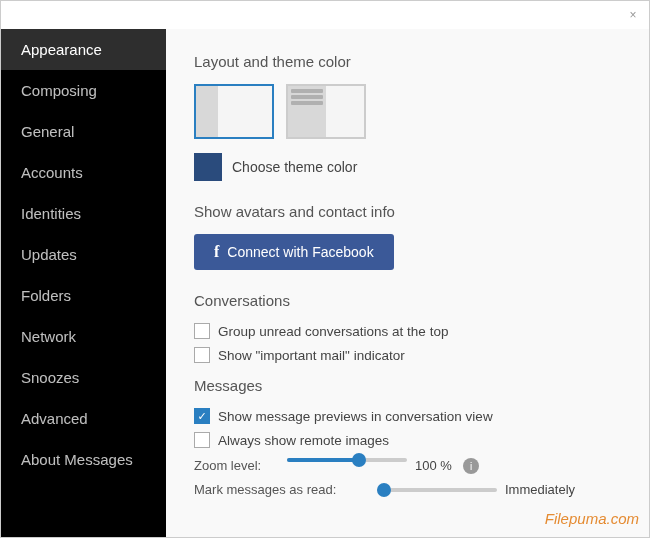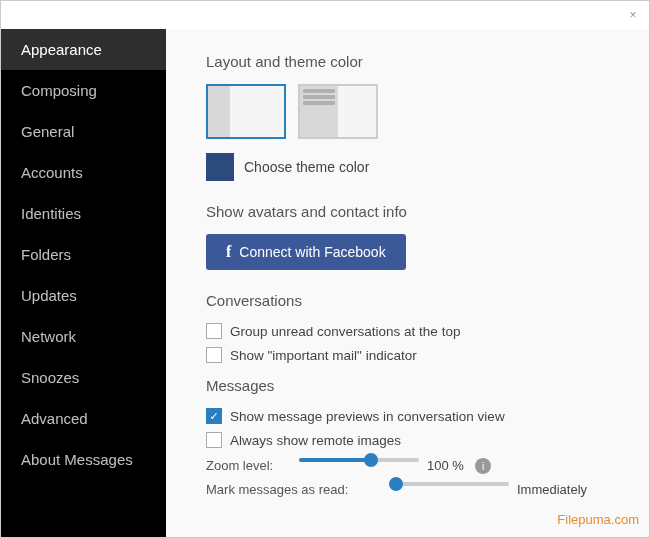--- a/index.html
+++ b/index.html
@@ -64,21 +64,21 @@
       transition: background 0.15s;
     }
     .sidebar-item.active {
       background: rgba(255,255,255,0.18);
       color: #fff;
     }
     
     .main {
       flex: 1;
       background: #f9f9f9;
-      padding: 24px 40px;
+      padding: 24px 28px;
       overflow-y: auto;
     }
     .section-title {
       font-size: 15px;
       color: #555;
       margin-bottom: 14px;
       font-weight: 400;
     }
     
     .layout-thumbnails {
@@ -245,20 +245,21 @@
       border-radius: 50%;
       color: #fff;
       font-size: 10px;
       display: flex;
       align-items: center;
       justify-content: center;
       cursor: pointer;
     }
     .slider-row2 {
       display: flex;
+      align-items: center;
       gap: 8px;
       margin-top: 8px;
     }
     .slider-label2 {
       color: #555;
       font-size: 13px;
       min-width: 175px;
     }
     .slider-track2 {
       width: 120px;
@@ -282,42 +283,43 @@
     .slider-value2 {
       color: #444;
       font-size: 13px;
     }
     
     .watermark {
       position: absolute;
       bottom: 10px;
       right: 10px;
       color: #e07000;
-      font-size: 13px;
+      font-size: 15px;
+      font-style: italic;
       opacity: 0.8;
       pointer-events: none;
     }
   </style>
 </head>
 <body>
 
 <div class="window">
   <div class="title-bar">
     <div class="close-btn">×</div>
   </div>
   <div class="content">
 
     <div class="sidebar" id="sidebar-container">
         <div class="sidebar-item active">Appearance</div>
         <div class="sidebar-item">Composing</div>
         <div class="sidebar-item">General</div>
         <div class="sidebar-item">Accounts</div>
         <div class="sidebar-item">Identities</div>
+        <div class="sidebar-item">Updates</div>
         <div class="sidebar-item">Folders</div>
-        <div class="sidebar-item">Updates</div>
         <div class="sidebar-item">Network</div>
         <div class="sidebar-item">Snoozes</div>
         <div class="sidebar-item">Advanced</div>
         <div class="sidebar-item">About Messages</div>
       </div>
 
     <div class="main">
 
       
       <div class="section-title">Layout and theme color</div>

